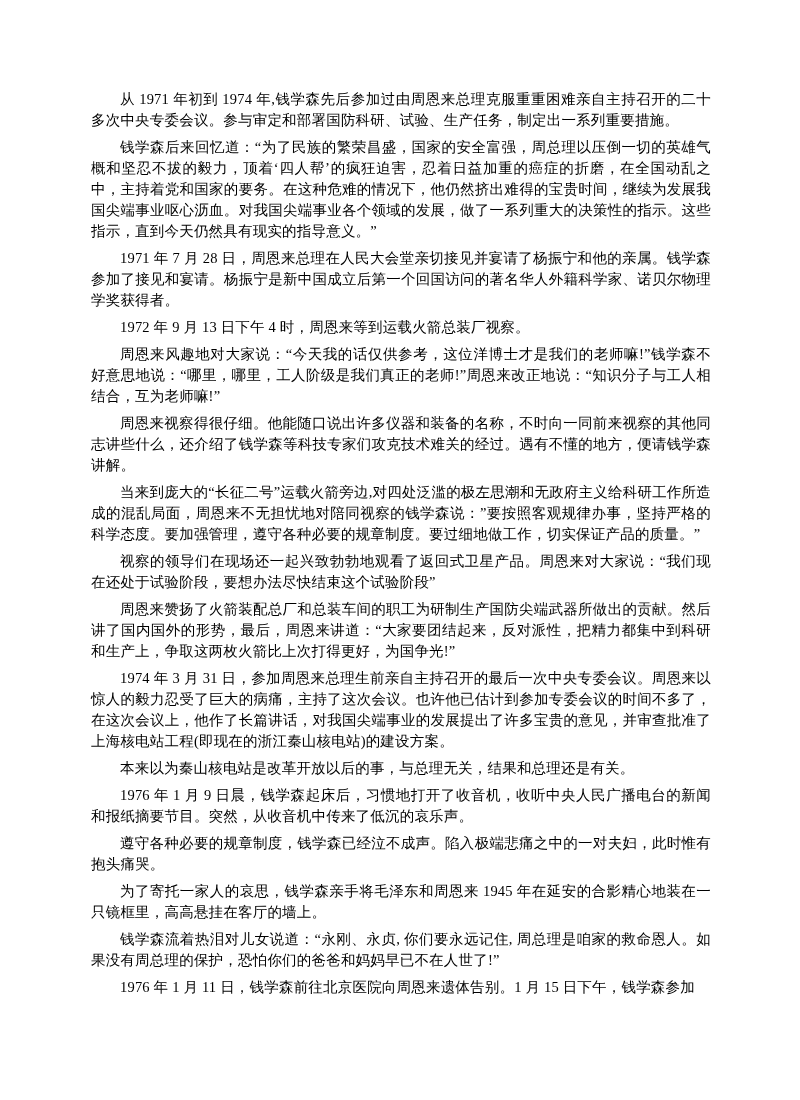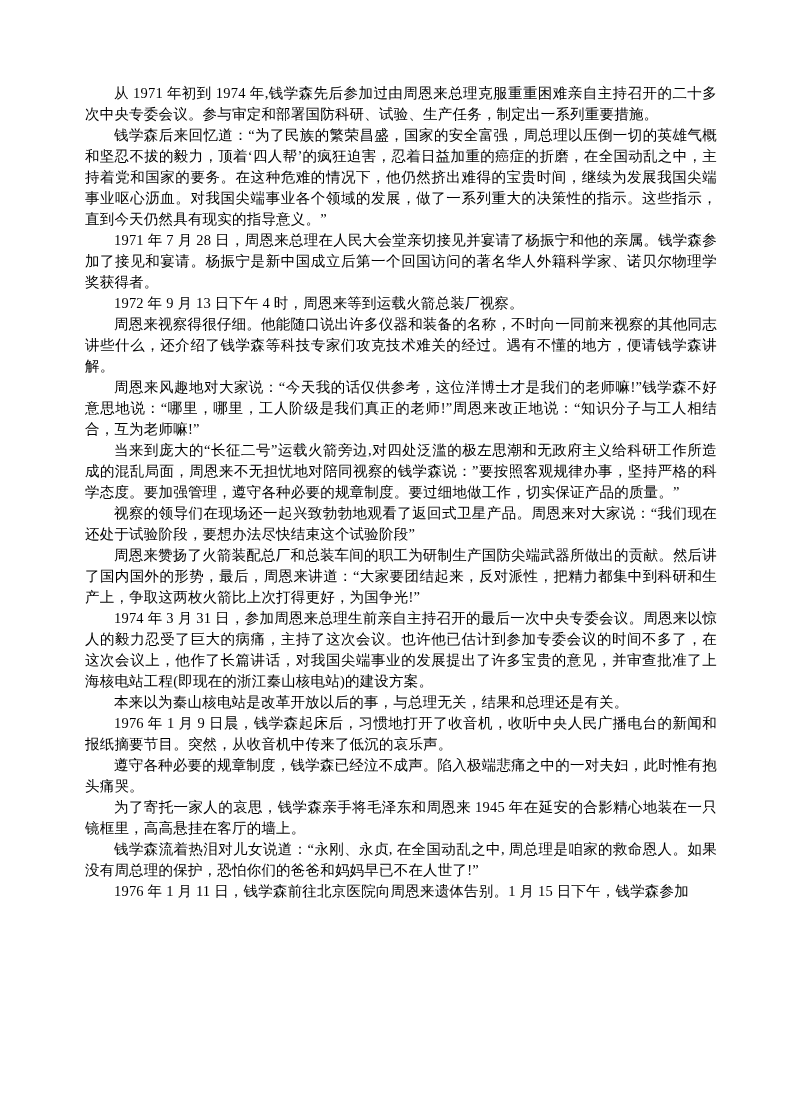--- a/index.html
+++ b/index.html
@@ -22,41 +22,41 @@
     position: absolute;
     left: 85px;
     top: 83px;
     width: 632px;
     font-size: 14.5px;
     line-height: 21px;
     text-align: justify;
     letter-spacing: 0.2px;
   }
   .doc-body p {
-    margin: 0;
+    margin: 6px;
     padding: 0;
     text-indent: 2em;
     word-break: break-all;
   }
 </style>
 </head>
 <body>
 
 <div class="page">
   <div class="doc-body">
     <p>从 1971 年初到 1974 年,钱学森先后参加过由周恩来总理克服重重困难亲自主持召开的二十多次中央专委会议。参与审定和部署国防科研、试验、生产任务，制定出一系列重要措施。</p>
     <p>钱学森后来回忆道：“为了民族的繁荣昌盛，国家的安全富强，周总理以压倒一切的英雄气概和坚忍不拔的毅力，顶着‘四人帮’的疯狂迫害，忍着日益加重的癌症的折磨，在全国动乱之中，主持着党和国家的要务。在这种危难的情况下，他仍然挤出难得的宝贵时间，继续为发展我国尖端事业呕心沥血。对我国尖端事业各个领域的发展，做了一系列重大的决策性的指示。这些指示，直到今天仍然具有现实的指导意义。”</p>
     <p>1971 年 7 月 28 日，周恩来总理在人民大会堂亲切接见并宴请了杨振宁和他的亲属。钱学森参加了接见和宴请。杨振宁是新中国成立后第一个回国访问的著名华人外籍科学家、诺贝尔物理学奖获得者。</p>
     <p>1972 年 9 月 13 日下午 4 时，周恩来等到运载火箭总装厂视察。</p>
+    <p>周恩来风趣地对大家说：“今天我的话仅供参考，这位洋博士才是我们的老师嘛!”钱学森不好意思地说：“哪里，哪里，工人阶级是我们真正的老师!”周恩来改正地说：“知识分子与工人相结合，互为老师嘛!”</p>
     <p>周恩来视察得很仔细。他能随口说出许多仪器和装备的名称，不时向一同前来视察的其他同志讲些什么，还介绍了钱学森等科技专家们攻克技术难关的经过。遇有不懂的地方，便请钱学森讲解。</p>
-    <p>周恩来风趣地对大家说：“今天我的话仅供参考，这位洋博士才是我们的老师嘛!”钱学森不好意思地说：“哪里，哪里，工人阶级是我们真正的老师!”周恩来改正地说：“知识分子与工人相结合，互为老师嘛!”</p>
     <p>当来到庞大的“长征二号”运载火箭旁边,对四处泛滥的极左思潮和无政府主义给科研工作所造成的混乱局面，周恩来不无担忧地对陪同视察的钱学森说：”要按照客观规律办事，坚持严格的科学态度。要加强管理，遵守各种必要的规章制度。要过细地做工作，切实保证产品的质量。”</p>
     <p>视察的领导们在现场还一起兴致勃勃地观看了返回式卫星产品。周恩来对大家说：“我们现在还处于试验阶段，要想办法尽快结束这个试验阶段”</p>
     <p>周恩来赞扬了火箭装配总厂和总装车间的职工为研制生产国防尖端武器所做出的贡献。然后讲了国内国外的形势，最后，周恩来讲道：“大家要团结起来，反对派性，把精力都集中到科研和生产上，争取这两枚火箭比上次打得更好，为国争光!”</p>
     <p>1974 年 3 月 31 日，参加周恩来总理生前亲自主持召开的最后一次中央专委会议。周恩来以惊人的毅力忍受了巨大的病痛，主持了这次会议。也许他已估计到参加专委会议的时间不多了，在这次会议上，他作了长篇讲话，对我国尖端事业的发展提出了许多宝贵的意见，并审查批准了上海核电站工程(即现在的浙江秦山核电站)的建设方案。</p>
     <p>本来以为秦山核电站是改革开放以后的事，与总理无关，结果和总理还是有关。</p>
     <p>1976 年 1 月 9 日晨，钱学森起床后，习惯地打开了收音机，收听中央人民广播电台的新闻和报纸摘要节目。突然，从收音机中传来了低沉的哀乐声。</p>
     <p>遵守各种必要的规章制度，钱学森已经泣不成声。陷入极端悲痛之中的一对夫妇，此时惟有抱头痛哭。</p>
     <p>为了寄托一家人的哀思，钱学森亲手将毛泽东和周恩来 1945 年在延安的合影精心地装在一只镜框里，高高悬挂在客厅的墙上。</p>
-    <p>钱学森流着热泪对儿女说道：“永刚、永贞, 在全国动乱之中, 周总理是咱家的救命恩人。如果没有周总理的保护，恐怕你们的爸爸和妈妈早已不在人世了!”</p>
+    <p>钱学森流着热泪对儿女说道：“永刚、永贞, 你们要永远记住, 周总理是咱家的救命恩人。如果没有周总理的保护，恐怕你们的爸爸和妈妈早已不在人世了!”</p>
     <p>1976 年 1 月 11 日，钱学森前往北京医院向周恩来遗体告别。1 月 15 日下午，钱学森参加</p>
   </div>
 </div>
 
 </body></html>

